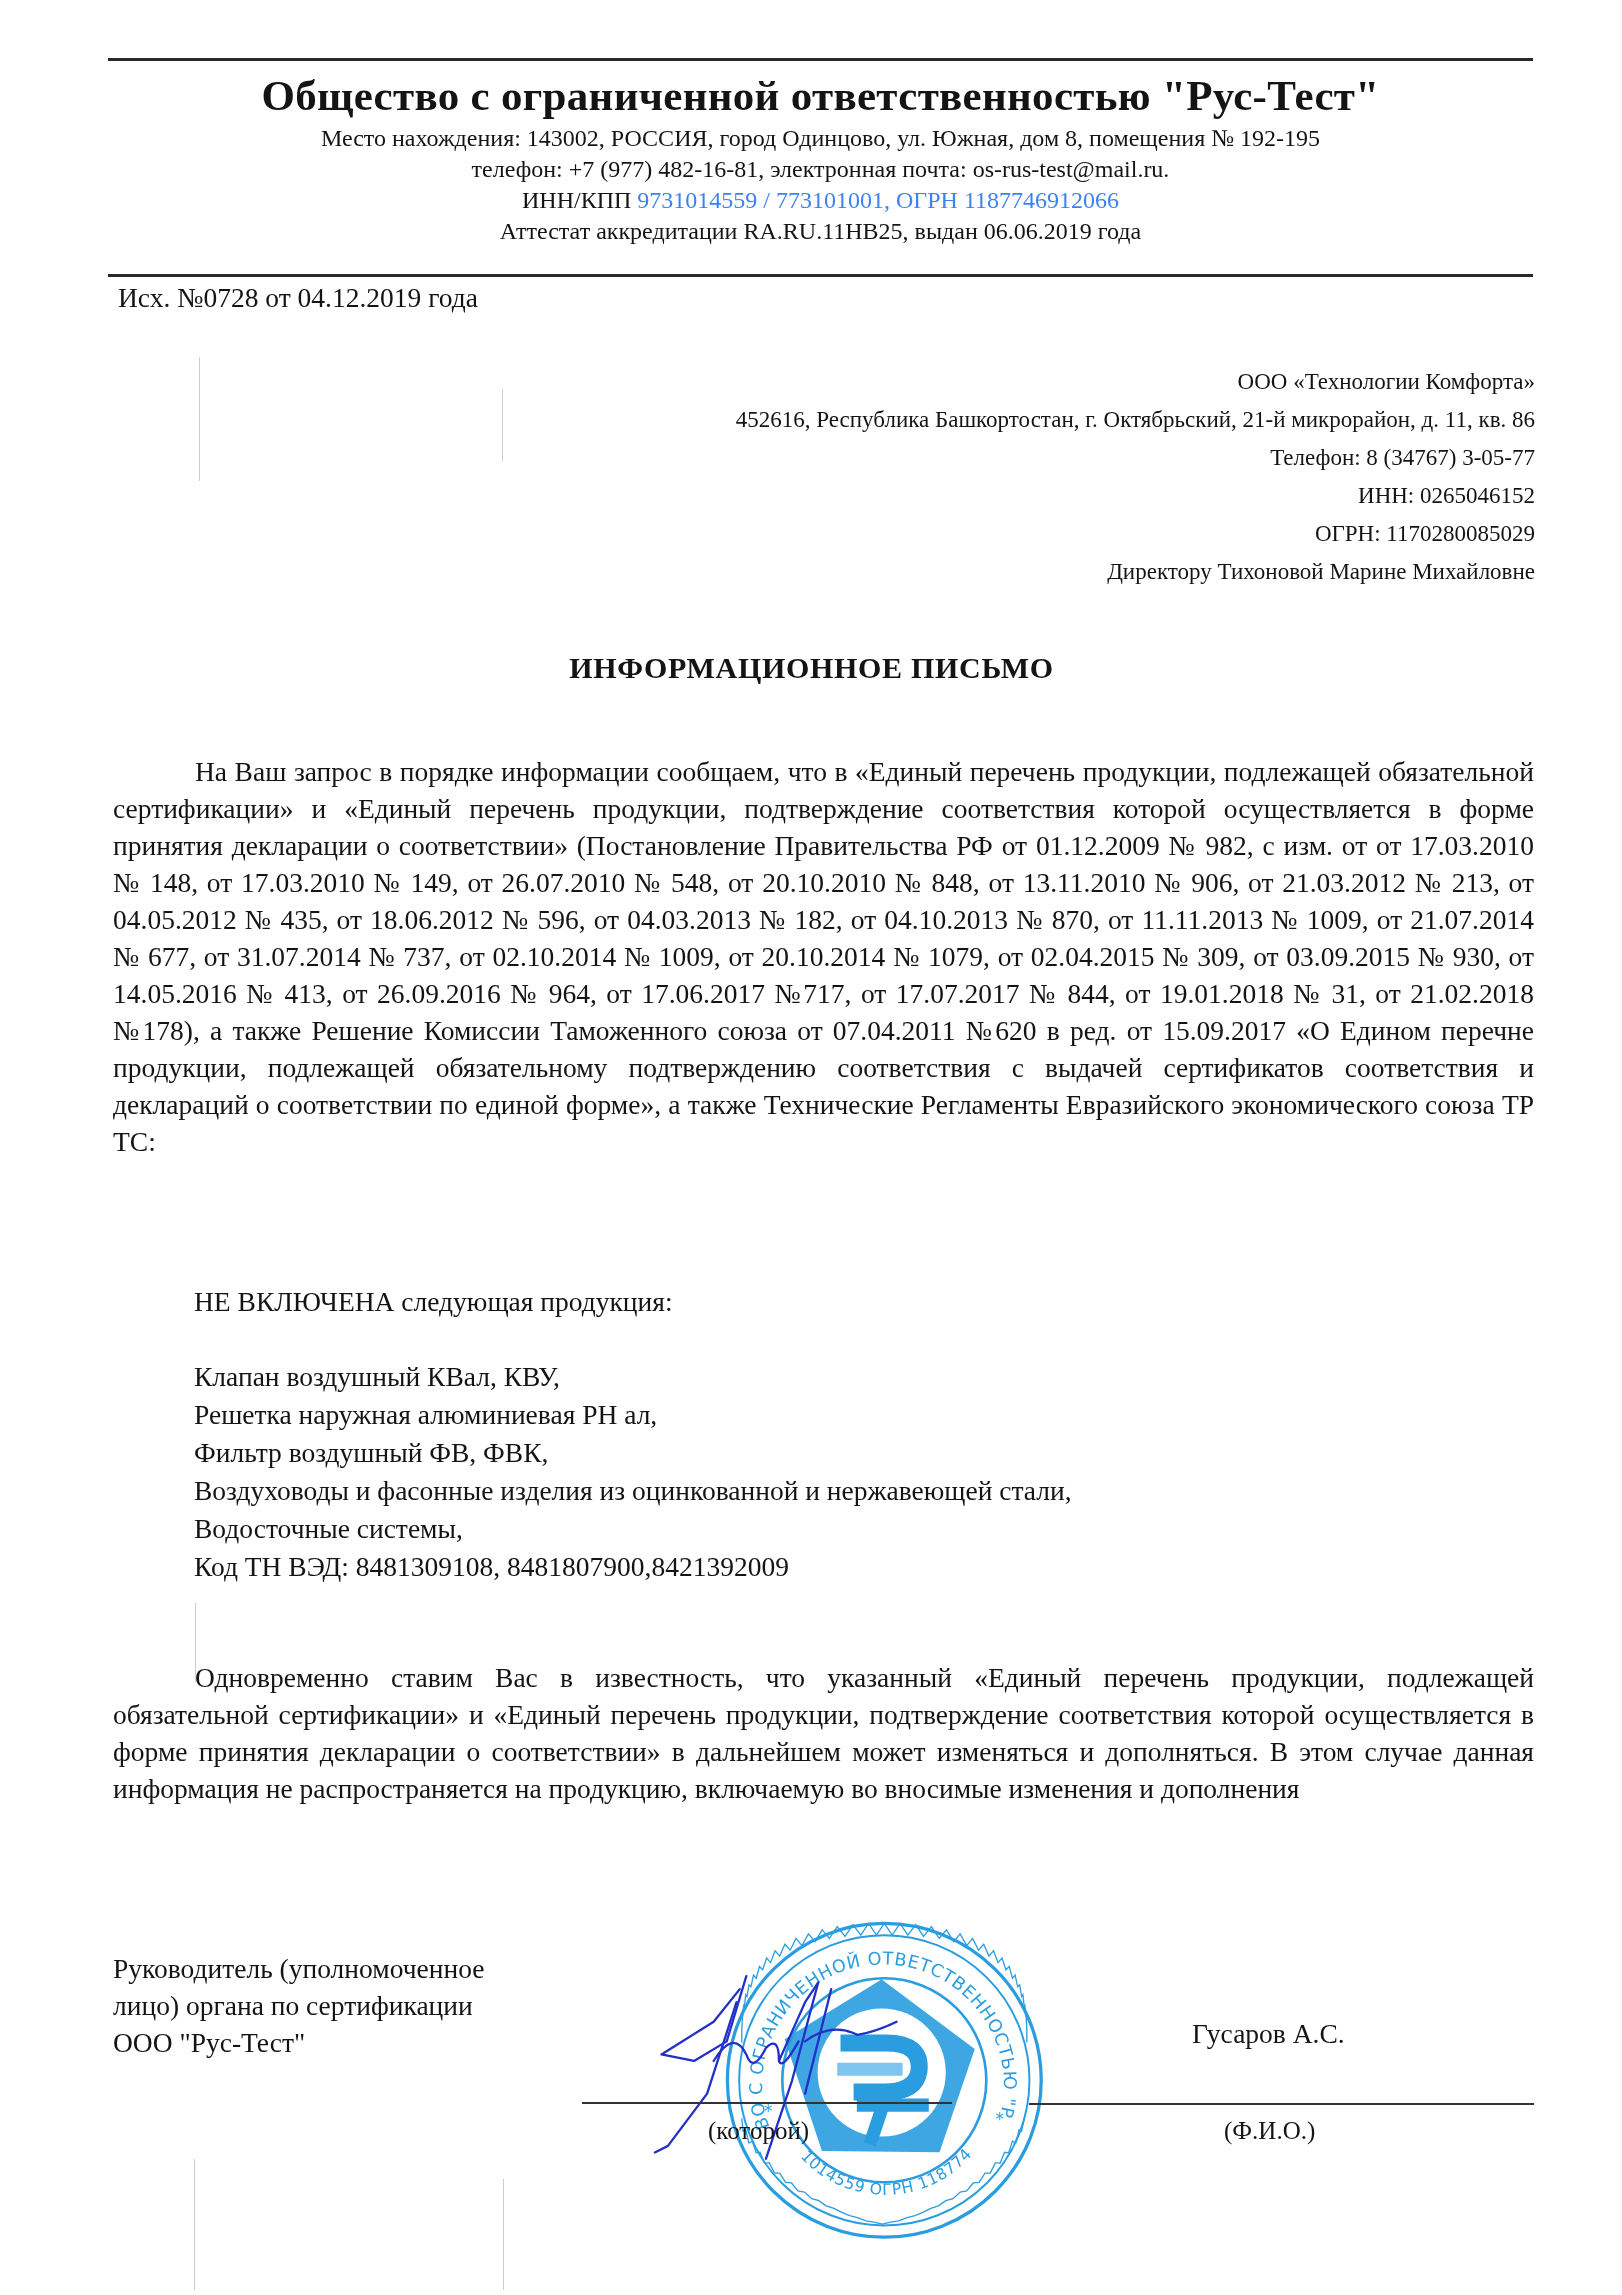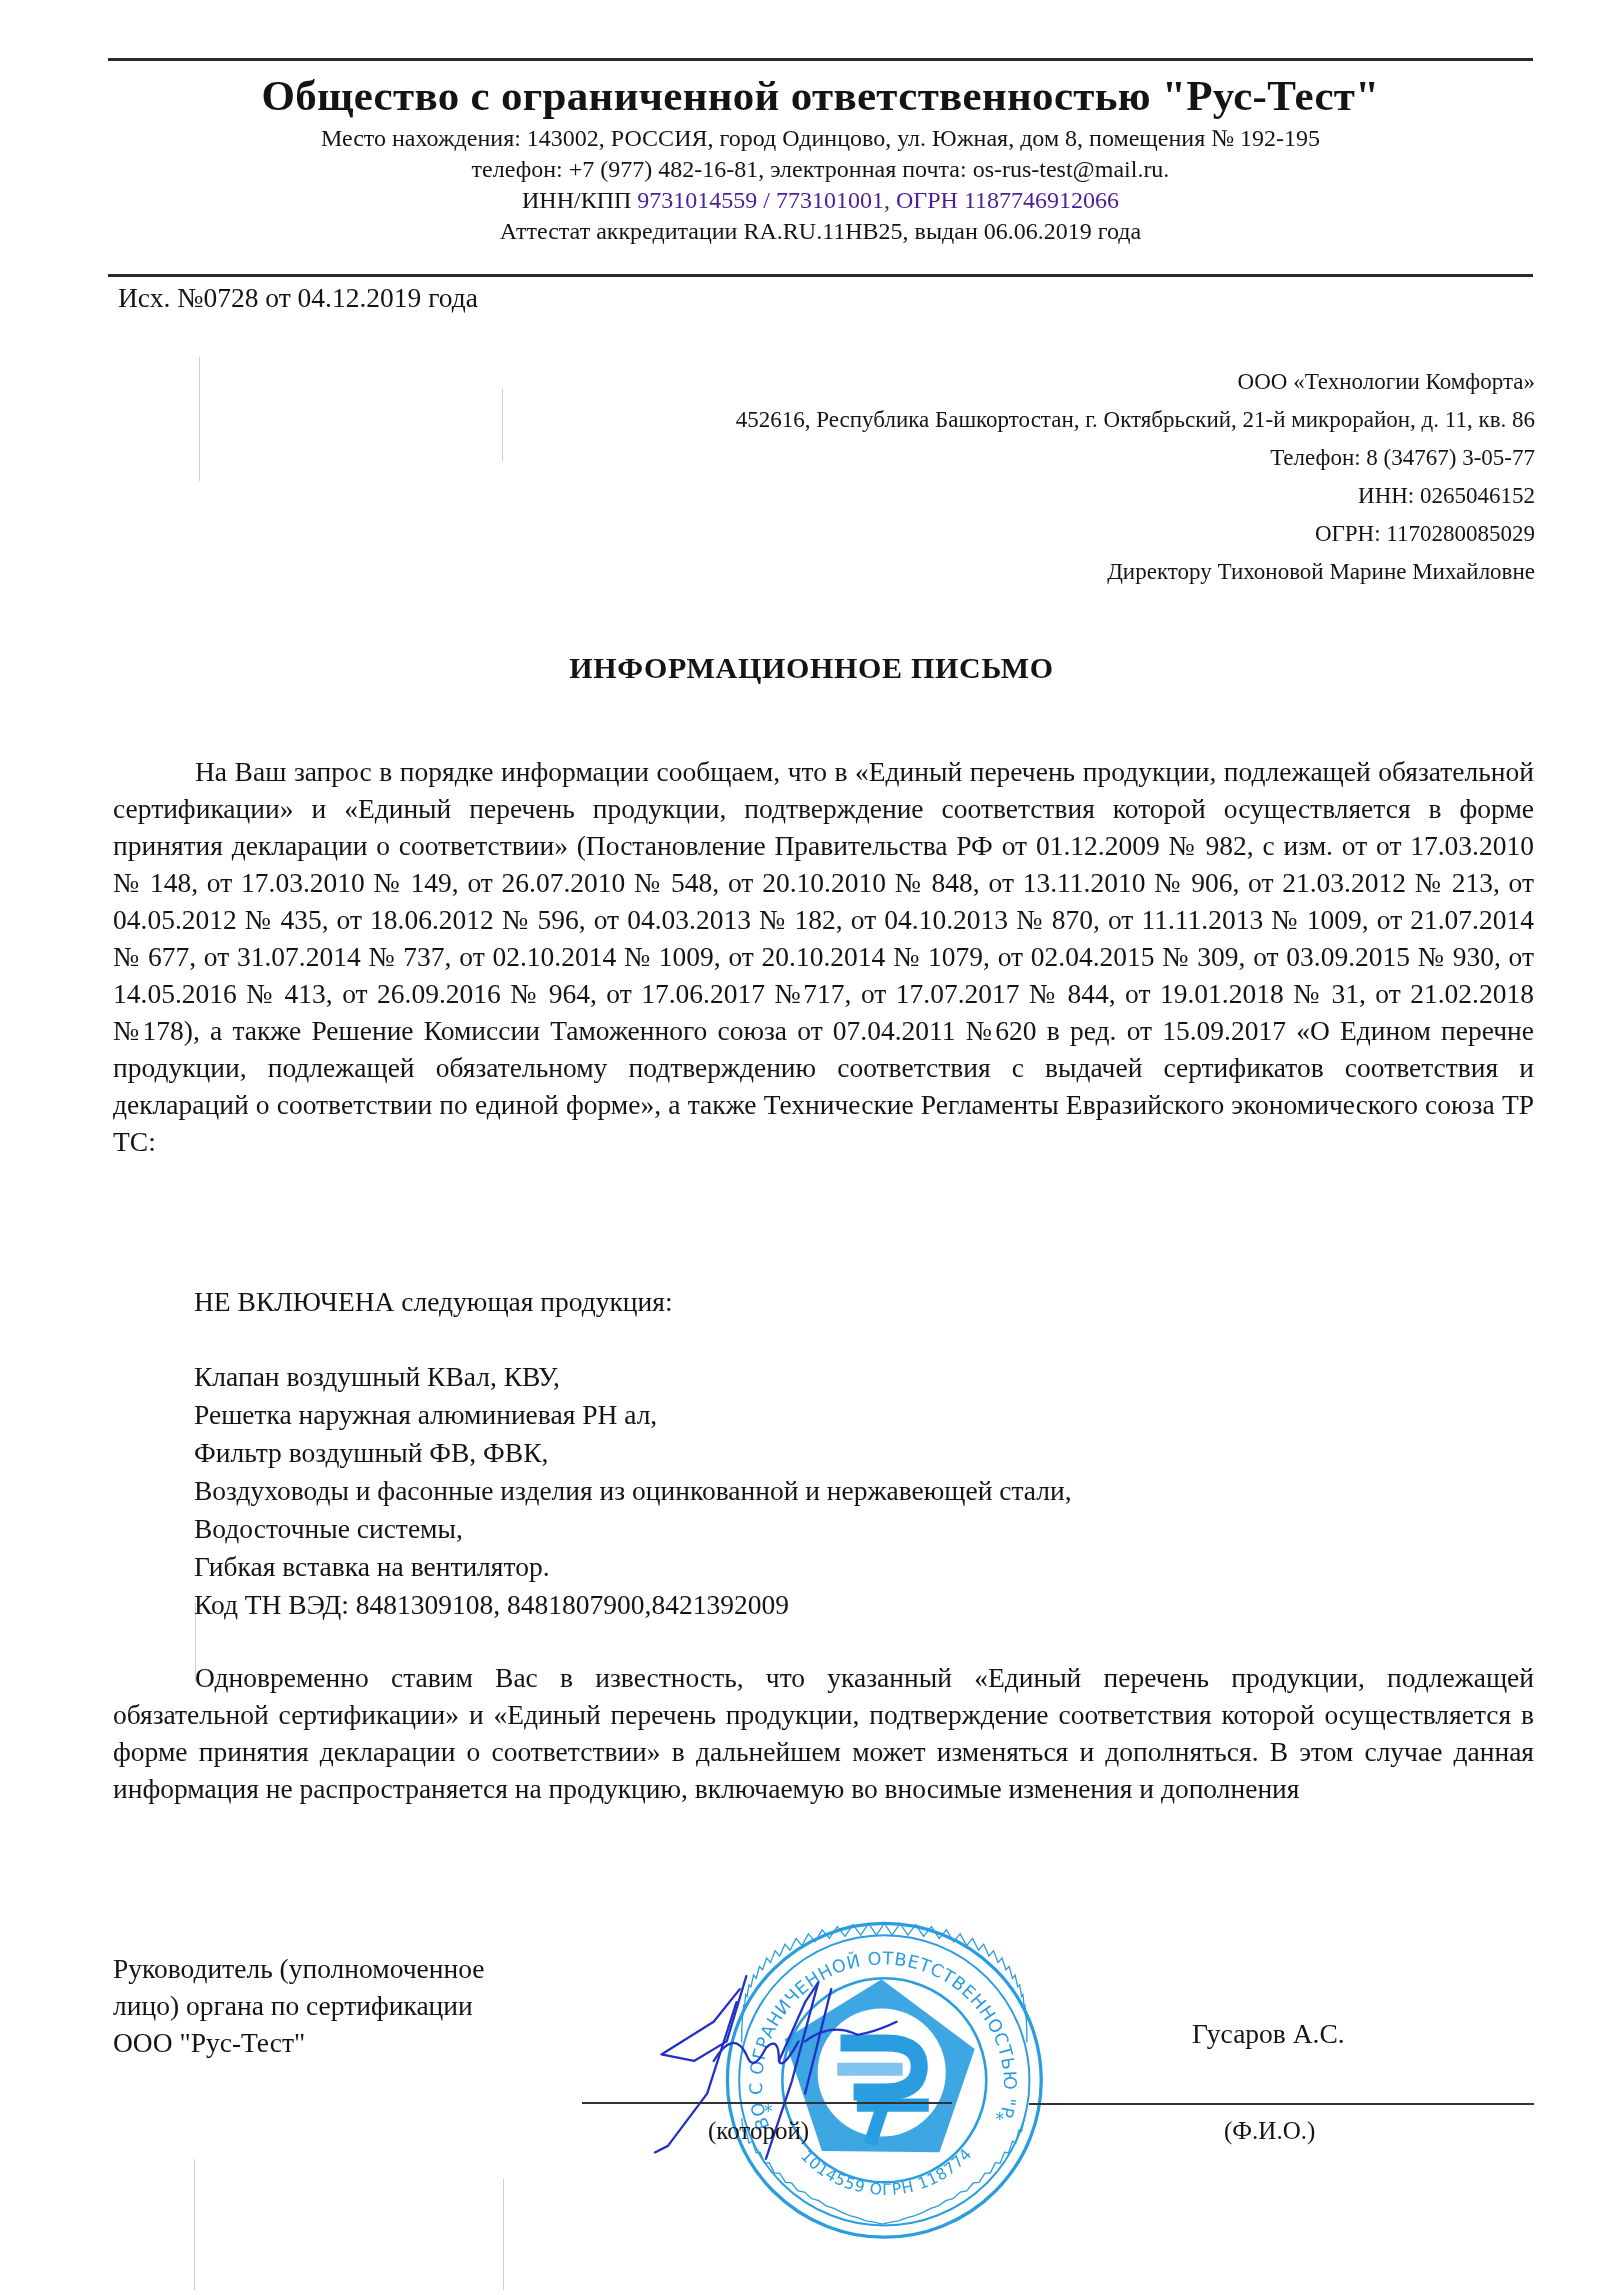--- a/index.html
+++ b/index.html
@@ -22,21 +22,21 @@
       font-weight: bold; font-size: 43px; line-height: 50px; letter-spacing: 0.3px;
     }
     .lh-line {
       position: absolute; left: 108px; width: 1425px; text-align: center;
       font-size: 24px; line-height: 30px;
     }
     .lh-line.l1 { top: 123px; }
     .lh-line.l2 { top: 154px; }
     .lh-line.l3 { top: 185px; }
     .lh-line.l4 { top: 216px; }
-    .grey { color: #4c1d95; }
+    .grey { color: #3b82f6; }
 
     .outgoing {
       position: absolute; left: 118px; top: 281px;
       font-size: 27.5px; line-height: 34px;
     }
 
     
     .recipient {
       position: absolute; right: 88px; top: 363px; text-align: right;
       font-size: 23px; line-height: 38px;
@@ -125,21 +125,20 @@
     <p>На Ваш запрос в порядке информации сообщаем, что в «Единый перечень продукции, подлежащей обязательной сертификации» и «Единый перечень продукции, подтверждение соответствия которой осуществляется в форме принятия декларации о соответствии» (Постановление Правительства РФ от 01.12.2009 № 982, с изм. от от 17.03.2010 № 148, от 17.03.2010 № 149, от 26.07.2010 № 548, от 20.10.2010 № 848, от 13.11.2010 № 906, от 21.03.2012 № 213, от 04.05.2012 № 435, от 18.06.2012 № 596, от 04.03.2013 № 182, от 04.10.2013 № 870, от 11.11.2013 № 1009, от 21.07.2014 № 677, от 31.07.2014 № 737, от 02.10.2014 № 1009, от 20.10.2014 № 1079, от 02.04.2015 № 309, от 03.09.2015 № 930, от 14.05.2016 № 413, от 26.09.2016 № 964, от 17.06.2017 №717, от 17.07.2017 № 844, от 19.01.2018 № 31, от 21.02.2018 №178), а также Решение Комиссии Таможенного союза от 07.04.2011 №620 в ред. от 15.09.2017 «О Едином перечне продукции, подлежащей обязательному подтверждению соответствия с выдачей сертификатов соответствия и деклараций о соответствии по единой форме», а также Технические Регламенты Евразийского экономического союза ТР ТС:</p>
   </div>
 
   <div class="list">
     <div class="intro">НЕ ВКЛЮЧЕНА следующая продукция:</div>
     <div>Клапан воздушный КВал, КВУ,</div>
     <div>Решетка наружная алюминиевая РН ал,</div>
     <div>Фильтр воздушный ФВ, ФВК,</div>
     <div>Воздуховоды и фасонные изделия из оцинкованной и нержавеющей стали,</div>
     <div>Водосточные системы,</div>
-    <div>Гибкая вставка на вентилятор.</div>
     <div>Код ТН ВЭД: 8481309108, 8481807900,8421392009</div>
   </div>
 
   <div class="body-text para2">
     <p>Одновременно ставим Вас в известность, что указанный «Единый перечень продукции, подлежащей обязательной сертификации» и «Единый перечень продукции, подтверждение соответствия которой осуществляется в форме принятия декларации о соответствии» в дальнейшем может изменяться и дополняться. В этом случае данная информация не распространяется на продукцию, включаемую во вносимые изменения и дополнения</p>
   </div>
 
   <div class="sig-role">
     <div>Руководитель (уполномоченное</div>
     <div>лицо) органа по сертификации</div>

